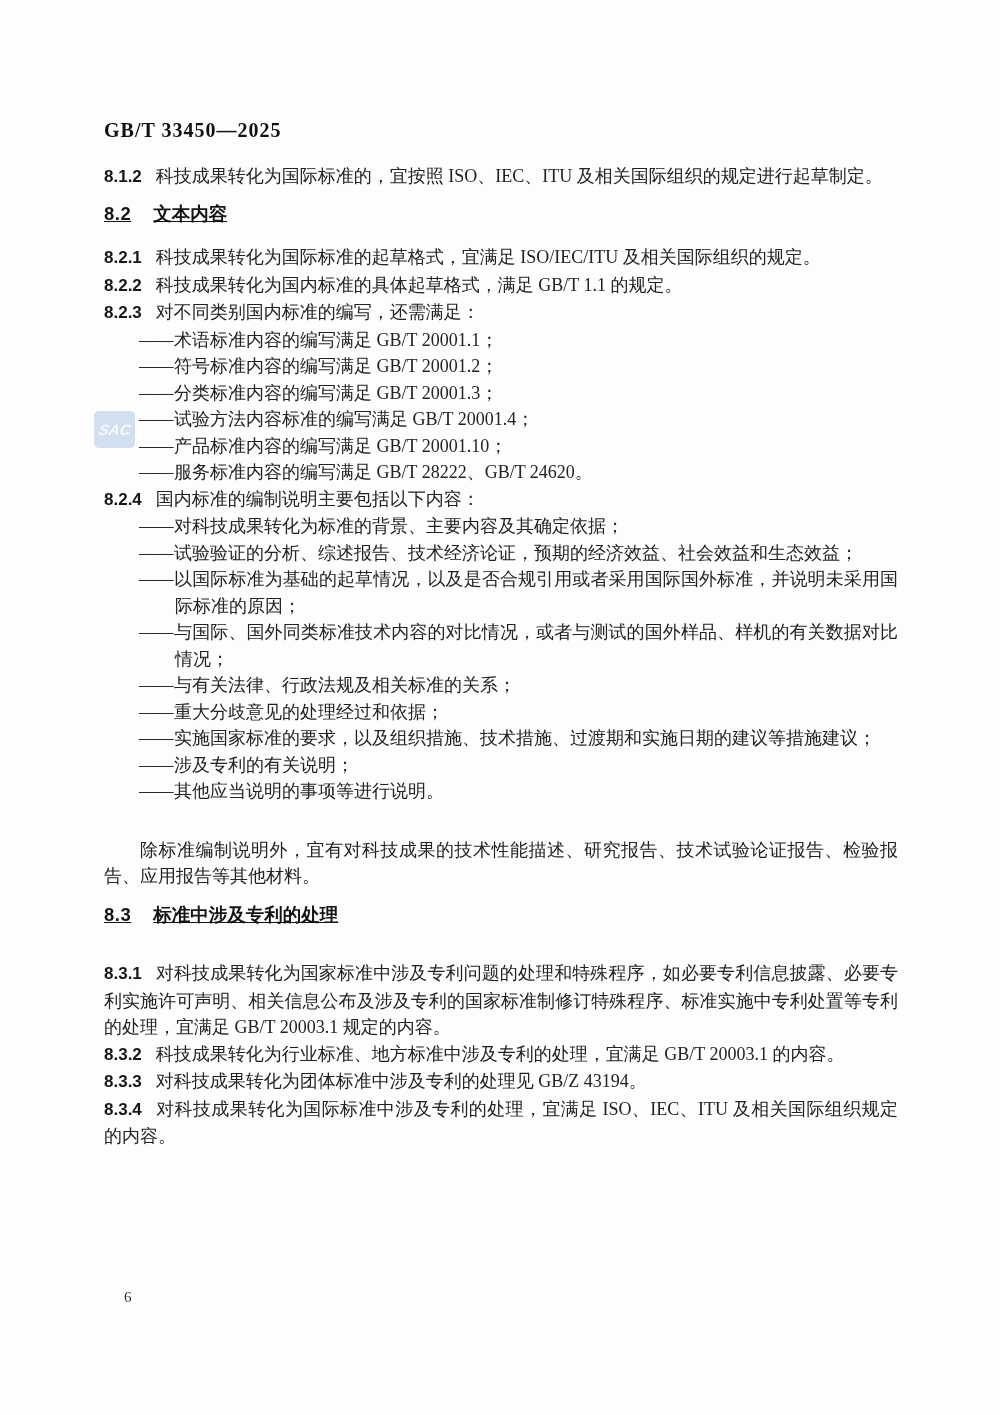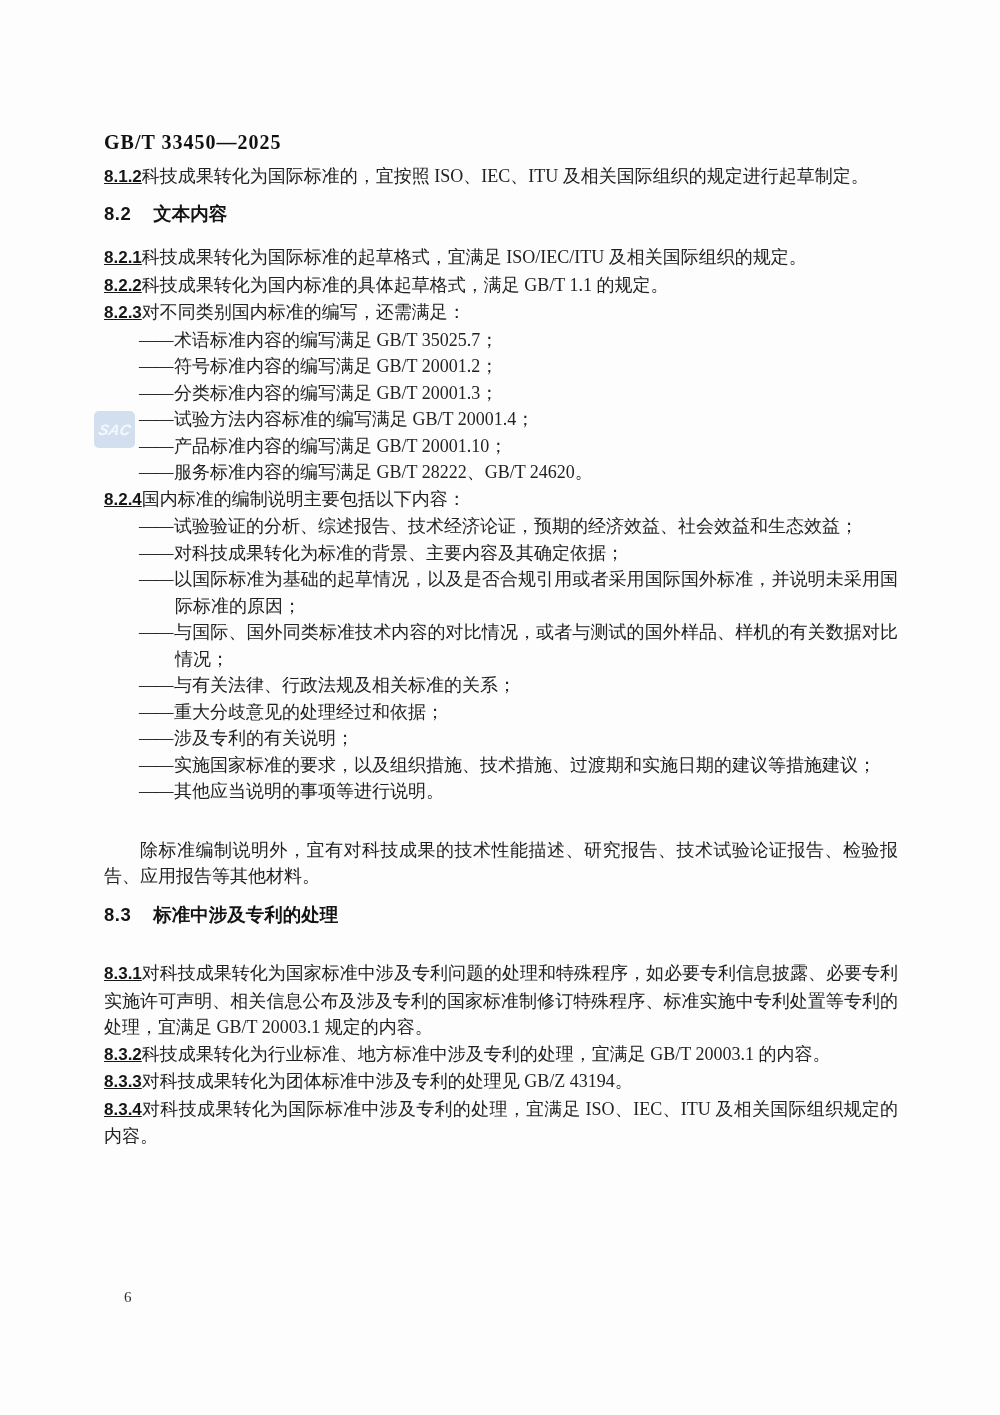--- a/index.html
+++ b/index.html
@@ -9,21 +9,21 @@
     width:1000px;
     height:1415px;
     overflow:hidden;
     font-family:"Liberation Serif","DejaVu Serif",serif;
     color:#1e1e1e;
     background:#fdfdfd;
   }
   .doc-header {
     position:absolute;
     left:104px;
-    top:131px;
+    top:119px;
     font-family:"Liberation Serif","DejaVu Serif",serif;
     font-weight:bold;
     font-size:20px;
     letter-spacing:1px;
     color:#111;
   }
   .content {
     position:absolute;
     left:104px;
     top:163px;
@@ -33,30 +33,31 @@
     text-align:justify;
     color:#222;
   }
   .para { margin:0; }
   .para-indent { text-indent:36px;margin-top:32px; }
   .clause { margin:0; }
   .clause-num {
     font-family:"Liberation Sans","DejaVu Sans",sans-serif;
     font-weight:bold;
     font-size:17px;
+    margin-right:14px;
     color:#161616;
-    text-decoration:underline;
   }
   .heading {
     font-family:"Liberation Sans","DejaVu Sans",sans-serif;
     font-weight:bold;
     font-size:18.5px;
     margin-top:10px;
     margin-bottom:17px;
     color:#141414;
+    text-decoration:underline;
   }
   .heading.h-83 { margin-top:12px; margin-bottom:32px; }
   .heading-num { margin-right:22px; letter-spacing:0.5px; }
   .list-item {
     margin:0;
     padding-left:71px;
     text-indent:-36px;
   }
   .dash { letter-spacing:-1.5px; margin-right:2px; }
   .watermark {
@@ -103,37 +104,37 @@
   <p class="clause"><span class="clause-num">8.1.2</span><span>科技成果转化为国际标准的，宜按照 ISO、IEC、ITU 及相关国际组织的规定进行起草制定。</span></p>
 
   <p class="heading"><span class="heading-num">8.2</span><span>文本内容</span></p>
 
   <p class="clause"><span class="clause-num">8.2.1</span><span>科技成果转化为国际标准的起草格式，宜满足 ISO/IEC/ITU 及相关国际组织的规定。</span></p>
 
   <p class="clause"><span class="clause-num">8.2.2</span><span>科技成果转化为国内标准的具体起草格式，满足 GB/T 1.1 的规定。</span></p>
 
   <p class="clause"><span class="clause-num">8.2.3</span><span>对不同类别国内标准的编写，还需满足：</span></p>
 
-  <p class="list-item"><span class="dash">——</span><span>术语标准内容的编写满足 GB/T 35025.7；</span></p>
+  <p class="list-item"><span class="dash">——</span><span>术语标准内容的编写满足 GB/T 20001.1；</span></p>
   <p class="list-item"><span class="dash">——</span><span>符号标准内容的编写满足 GB/T 20001.2；</span></p>
   <p class="list-item"><span class="dash">——</span><span>分类标准内容的编写满足 GB/T 20001.3；</span></p>
   <p class="list-item"><span class="dash">——</span><span>试验方法内容标准的编写满足 GB/T 20001.4；</span></p>
   <p class="list-item"><span class="dash">——</span><span>产品标准内容的编写满足 GB/T 20001.10；</span></p>
   <p class="list-item"><span class="dash">——</span><span>服务标准内容的编写满足 GB/T 28222、GB/T 24620。</span></p>
 
   <p class="clause"><span class="clause-num">8.2.4</span><span>国内标准的编制说明主要包括以下内容：</span></p>
 
+  <p class="list-item"><span class="dash">——</span><span>对科技成果转化为标准的背景、主要内容及其确定依据；</span></p>
   <p class="list-item"><span class="dash">——</span><span>试验验证的分析、综述报告、技术经济论证，预期的经济效益、社会效益和生态效益；</span></p>
-  <p class="list-item"><span class="dash">——</span><span>对科技成果转化为标准的背景、主要内容及其确定依据；</span></p>
   <p class="list-item"><span class="dash">——</span><span>以国际标准为基础的起草情况，以及是否合规引用或者采用国际国外标准，并说明未采用国际标准的原因；</span></p>
   <p class="list-item"><span class="dash">——</span><span>与国际、国外同类标准技术内容的对比情况，或者与测试的国外样品、样机的有关数据对比情况；</span></p>
   <p class="list-item"><span class="dash">——</span><span>与有关法律、行政法规及相关标准的关系；</span></p>
   <p class="list-item"><span class="dash">——</span><span>重大分歧意见的处理经过和依据；</span></p>
+  <p class="list-item"><span class="dash">——</span><span>实施国家标准的要求，以及组织措施、技术措施、过渡期和实施日期的建议等措施建议；</span></p>
   <p class="list-item"><span class="dash">——</span><span>涉及专利的有关说明；</span></p>
-  <p class="list-item"><span class="dash">——</span><span>实施国家标准的要求，以及组织措施、技术措施、过渡期和实施日期的建议等措施建议；</span></p>
   <p class="list-item"><span class="dash">——</span><span>其他应当说明的事项等进行说明。</span></p>
 
   <p class="para para-indent">除标准编制说明外，宜有对科技成果的技术性能描述、研究报告、技术试验论证报告、检验报告、应用报告等其他材料。</p>
 
   <p class="heading h-83"><span class="heading-num">8.3</span><span>标准中涉及专利的处理</span></p>
 
   <p class="clause"><span class="clause-num">8.3.1</span><span>对科技成果转化为国家标准中涉及专利问题的处理和特殊程序，如必要专利信息披露、必要专利实施许可声明、相关信息公布及涉及专利的国家标准制修订特殊程序、标准实施中专利处置等专利的处理，宜满足 GB/T 20003.1 规定的内容。</span></p>
 
   <p class="clause"><span class="clause-num">8.3.2</span><span>科技成果转化为行业标准、地方标准中涉及专利的处理，宜满足 GB/T 20003.1 的内容。</span></p>
 

